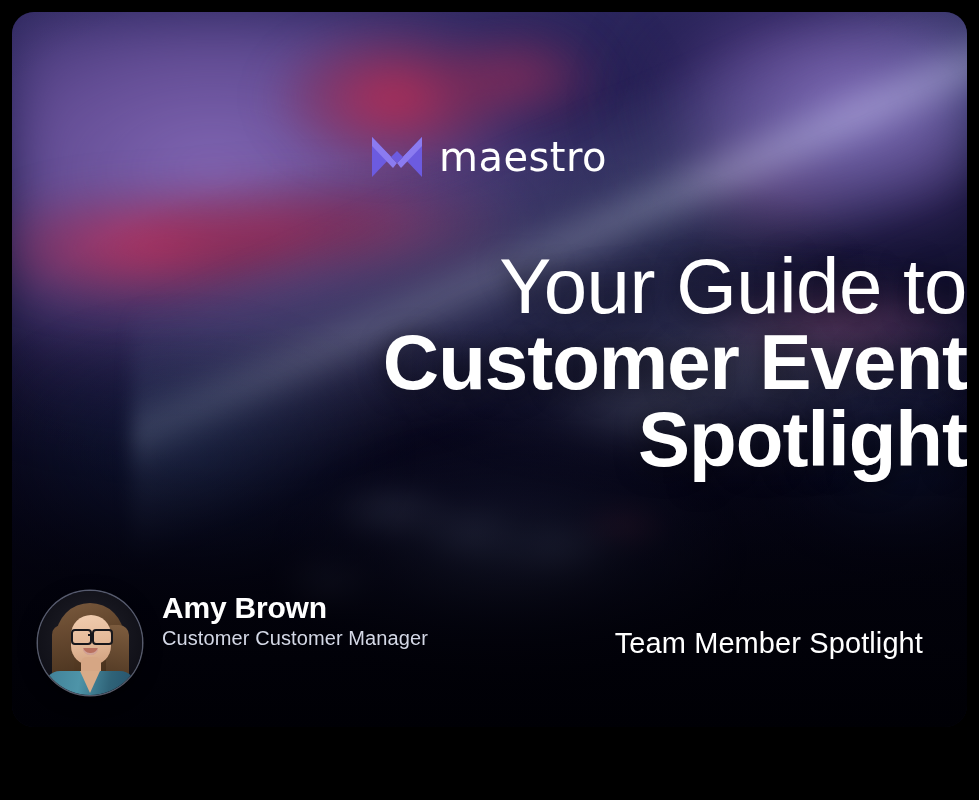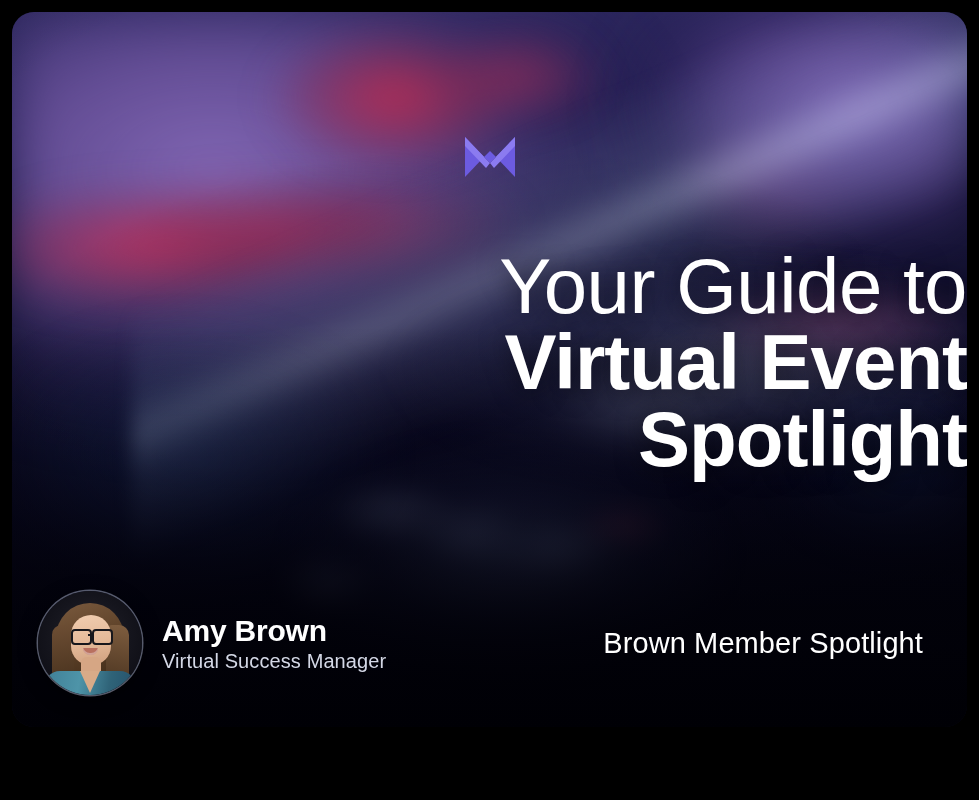--- a/index.html
+++ b/index.html
@@ -186,21 +186,21 @@
     right: 0;
     bottom: 34px;
     height: 100px;
     display: flex;
     align-items: center;
     justify-content: space-between;
     padding: 0 44px 0 26px;
     box-sizing: border-box;
   }
 
-  #presenter { display: flex; align-items: center; gap: 20px; }
+  #presenter { display: flex; align-items: flex-start; gap: 20px; }
 
   
   #avatar {
     position: relative;
     width: 104px;
     height: 104px;
     border-radius: 50%;
     overflow: hidden;
     background: #111322;
     box-shadow: 0 0 0 1.5px rgba(190,200,230,0.45), 0 4px 18px rgba(0,0,0,0.55);
@@ -273,25 +273,26 @@
     <div id="content">
 
       <div id="logo-lockup">
         <svg id="logo-mark" viewBox="0 0 50 40" aria-hidden="true">
           <polygon points="0,0 0,40 19,20" fill="#6C5BE0"></polygon>
           <polygon points="50,0 50,40 31,20" fill="#6C5BE0"></polygon>
           <polygon points="0,0 25,26 21,31 0,9" fill="#8B7BF0"></polygon>
           <polygon points="50,0 25,26 29,31 50,9" fill="#8B7BF0"></polygon>
           <polygon points="19,20 25,26 31,20 25,14" fill="#6C5BE0"></polygon>
         </svg>
+        <span id="logo-word">maestro</span>
       </div>
 
       <div id="headline">
         <span class="l1">Your Guide to</span>
-        <span class="l2">Virtual Event</span>
+        <span class="l2">Customer Event</span>
         <span class="l3">Spotlight</span>
       </div>
 
       <div id="footer">
 
         <div id="presenter">
           <div id="avatar">
             <div class="ph ph-bg"></div>
             <div class="ph ph-hair"></div>
             <div class="ph ph-hairL"></div>
@@ -301,22 +302,22 @@
             <div class="ph ph-shirt"></div>
             <div class="ph ph-shirtV"></div>
             <div class="ph ph-glassL"></div>
             <div class="ph ph-glassR"></div>
             <div class="ph ph-bridge"></div>
             <div class="ph ph-smile"></div>
           </div>
 
           <div id="presenter-text">
             <span id="presenter-name">Amy Brown</span>
-            <span id="presenter-role">Virtual Success Manager</span>
+            <span id="presenter-role">Customer Customer Manager</span>
           </div>
         </div>
 
-        <div id="spotlight-label">Brown Member Spotlight</div>
+        <div id="spotlight-label">Team Member Spotlight</div>
       </div>
 
     </div>
   </div>
 </div>
 
 </body></html>

